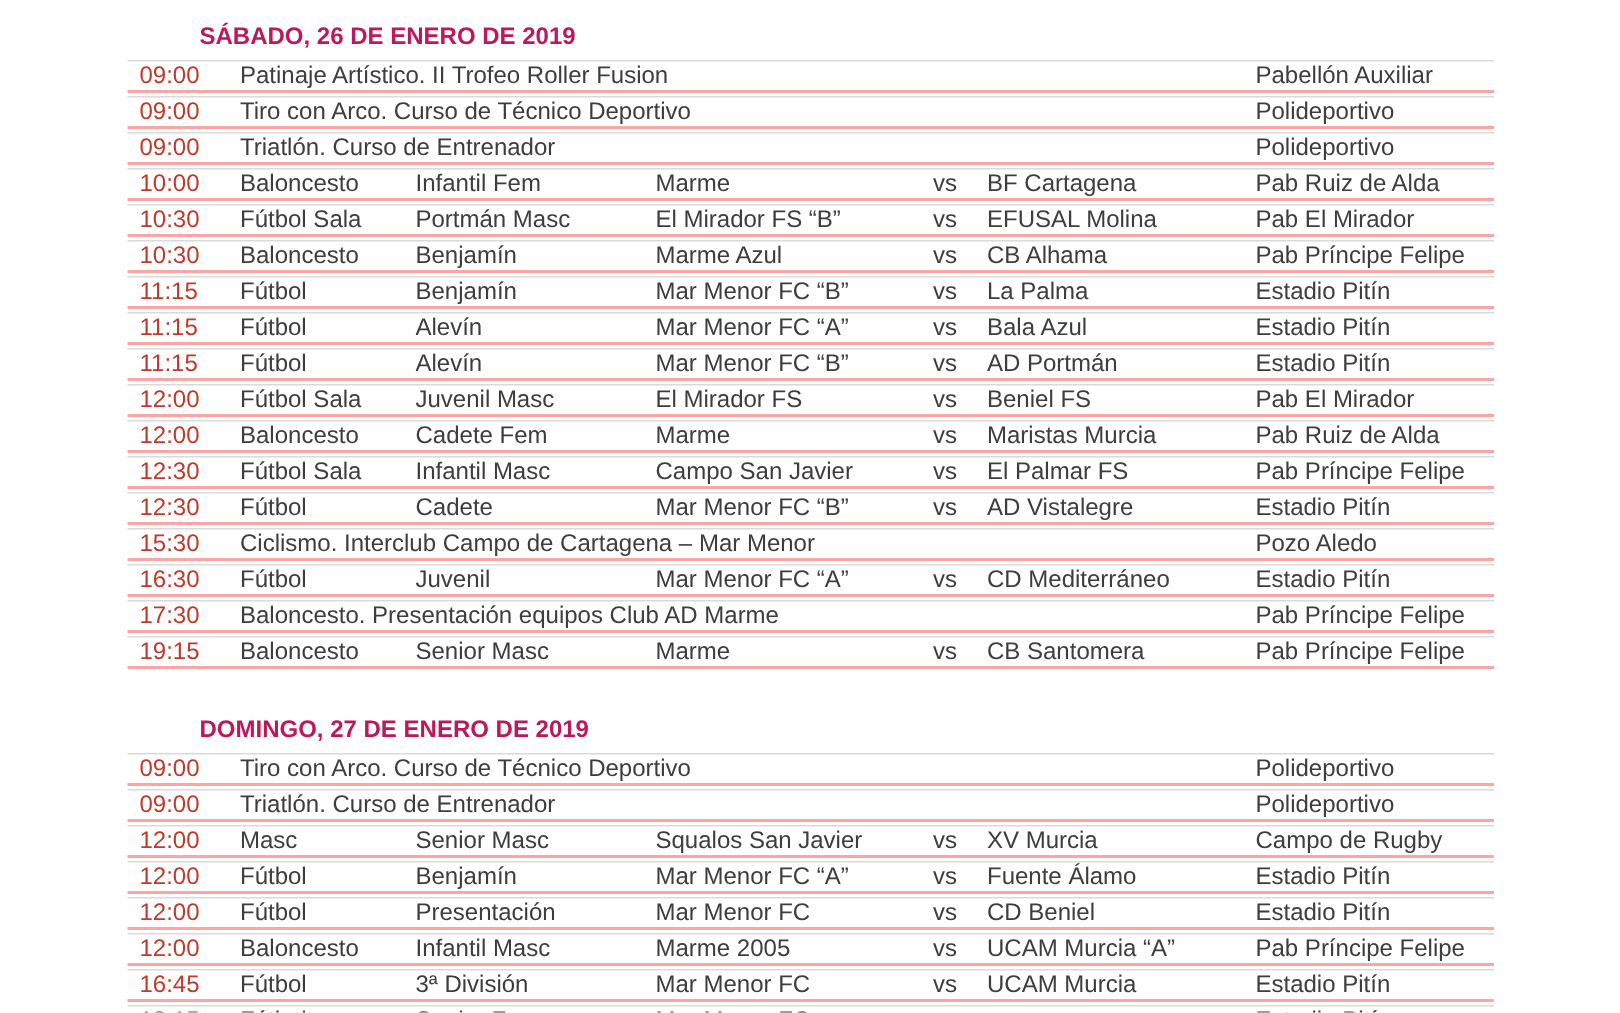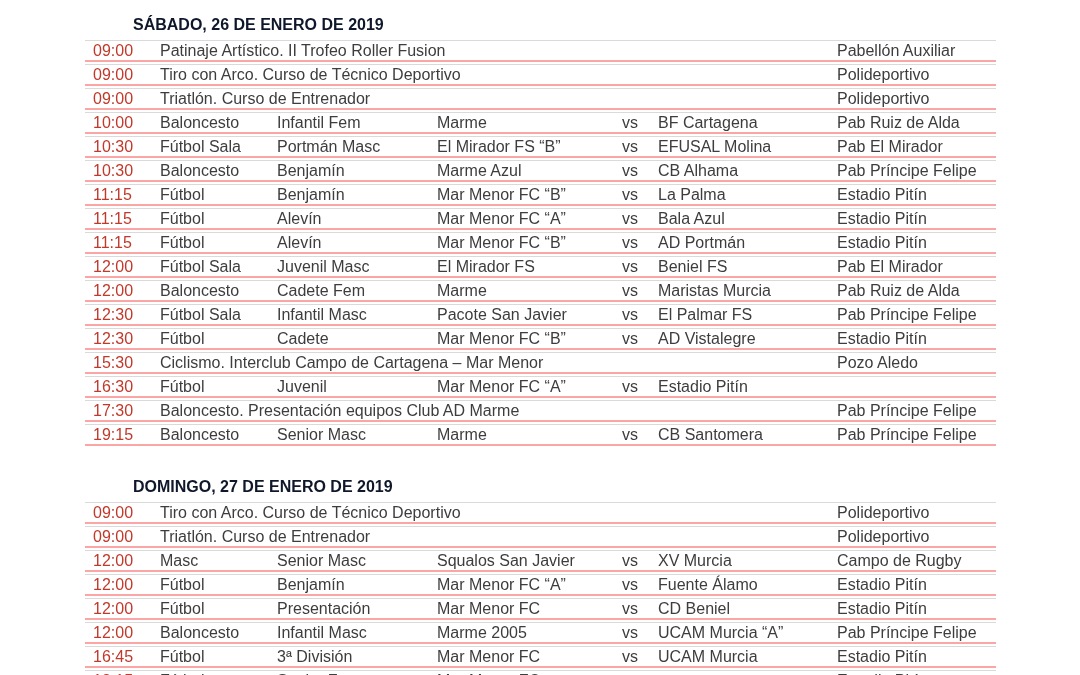--- a/index.html
+++ b/index.html
@@ -16,21 +16,21 @@
     position:absolute;
     left:85px; top:14px;
     width:911px;
   }
   .day-block { margin:0; }
   .day-block + .day-block { margin-top:30px; }
   .day-title {
     height:22px; line-height:22px;
     padding-left:48px;
     font-weight:bold;
-    color:#0f172a;
+    color:#be185d;
     margin:0 0 4px 0;
     white-space:nowrap;
   }
   .row {
     display:flex;
     box-sizing:border-box;
     height:22px; line-height:20px;
     border-top:1px solid #dadada;
     border-bottom:2px solid #fca5a5;
     margin:2px 0;
@@ -154,21 +154,21 @@
     <div class="cell c-home">Marme</div>
     <div class="cell c-vs">vs</div>
     <div class="cell c-away">Maristas Murcia</div>
     <div class="cell c-venue">Pab Ruiz de Alda</div>
   </div>
 
   <div class="row">
     <div class="cell c-time">12:30</div>
     <div class="cell c-sport">Fútbol Sala</div>
     <div class="cell c-cat">Infantil Masc</div>
-    <div class="cell c-home">Pacote San Javier</div>
+    <div class="cell c-home">Campo San Javier</div>
     <div class="cell c-vs">vs</div>
     <div class="cell c-away">El Palmar FS</div>
     <div class="cell c-venue">Pab Príncipe Felipe</div>
   </div>
 
   <div class="row">
     <div class="cell c-time">12:30</div>
     <div class="cell c-sport">Fútbol</div>
     <div class="cell c-cat">Cadete</div>
     <div class="cell c-home">Mar Menor FC “B”</div>
@@ -182,20 +182,21 @@
     <div class="cell c-desc">Ciclismo. Interclub Campo de Cartagena – Mar Menor</div>
     <div class="cell c-venue">Pozo Aledo</div>
   </div>
 
   <div class="row">
     <div class="cell c-time">16:30</div>
     <div class="cell c-sport">Fútbol</div>
     <div class="cell c-cat">Juvenil</div>
     <div class="cell c-home">Mar Menor FC “A”</div>
     <div class="cell c-vs">vs</div>
+    <div class="cell c-away">CD Mediterráneo</div>
     <div class="cell c-venue">Estadio Pitín</div>
   </div>
 
   <div class="row">
     <div class="cell c-time">17:30</div>
     <div class="cell c-desc">Baloncesto. Presentación equipos Club AD Marme</div>
     <div class="cell c-venue">Pab Príncipe Felipe</div>
   </div>
 
   <div class="row">

